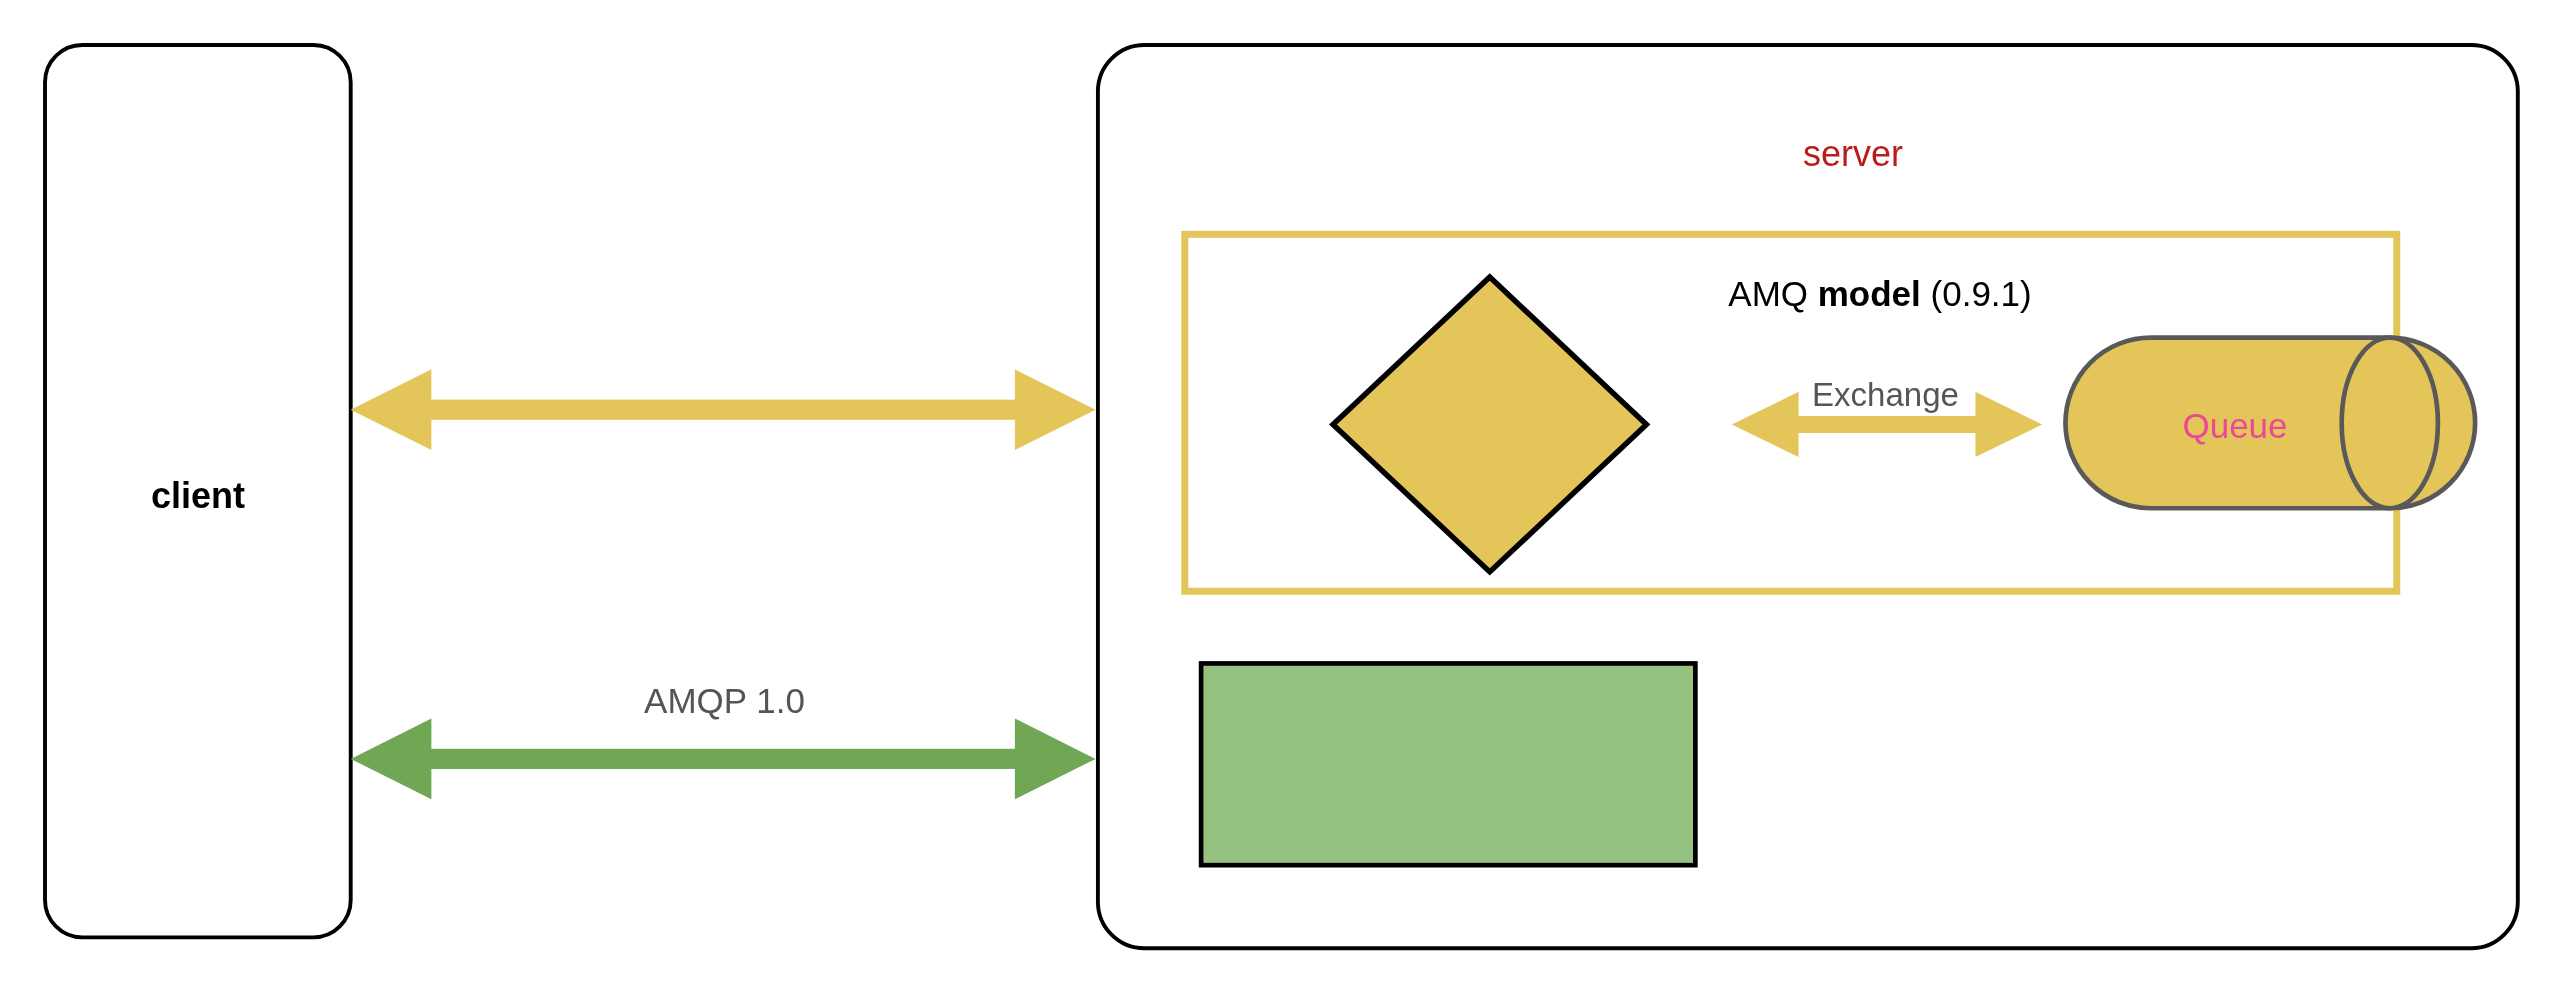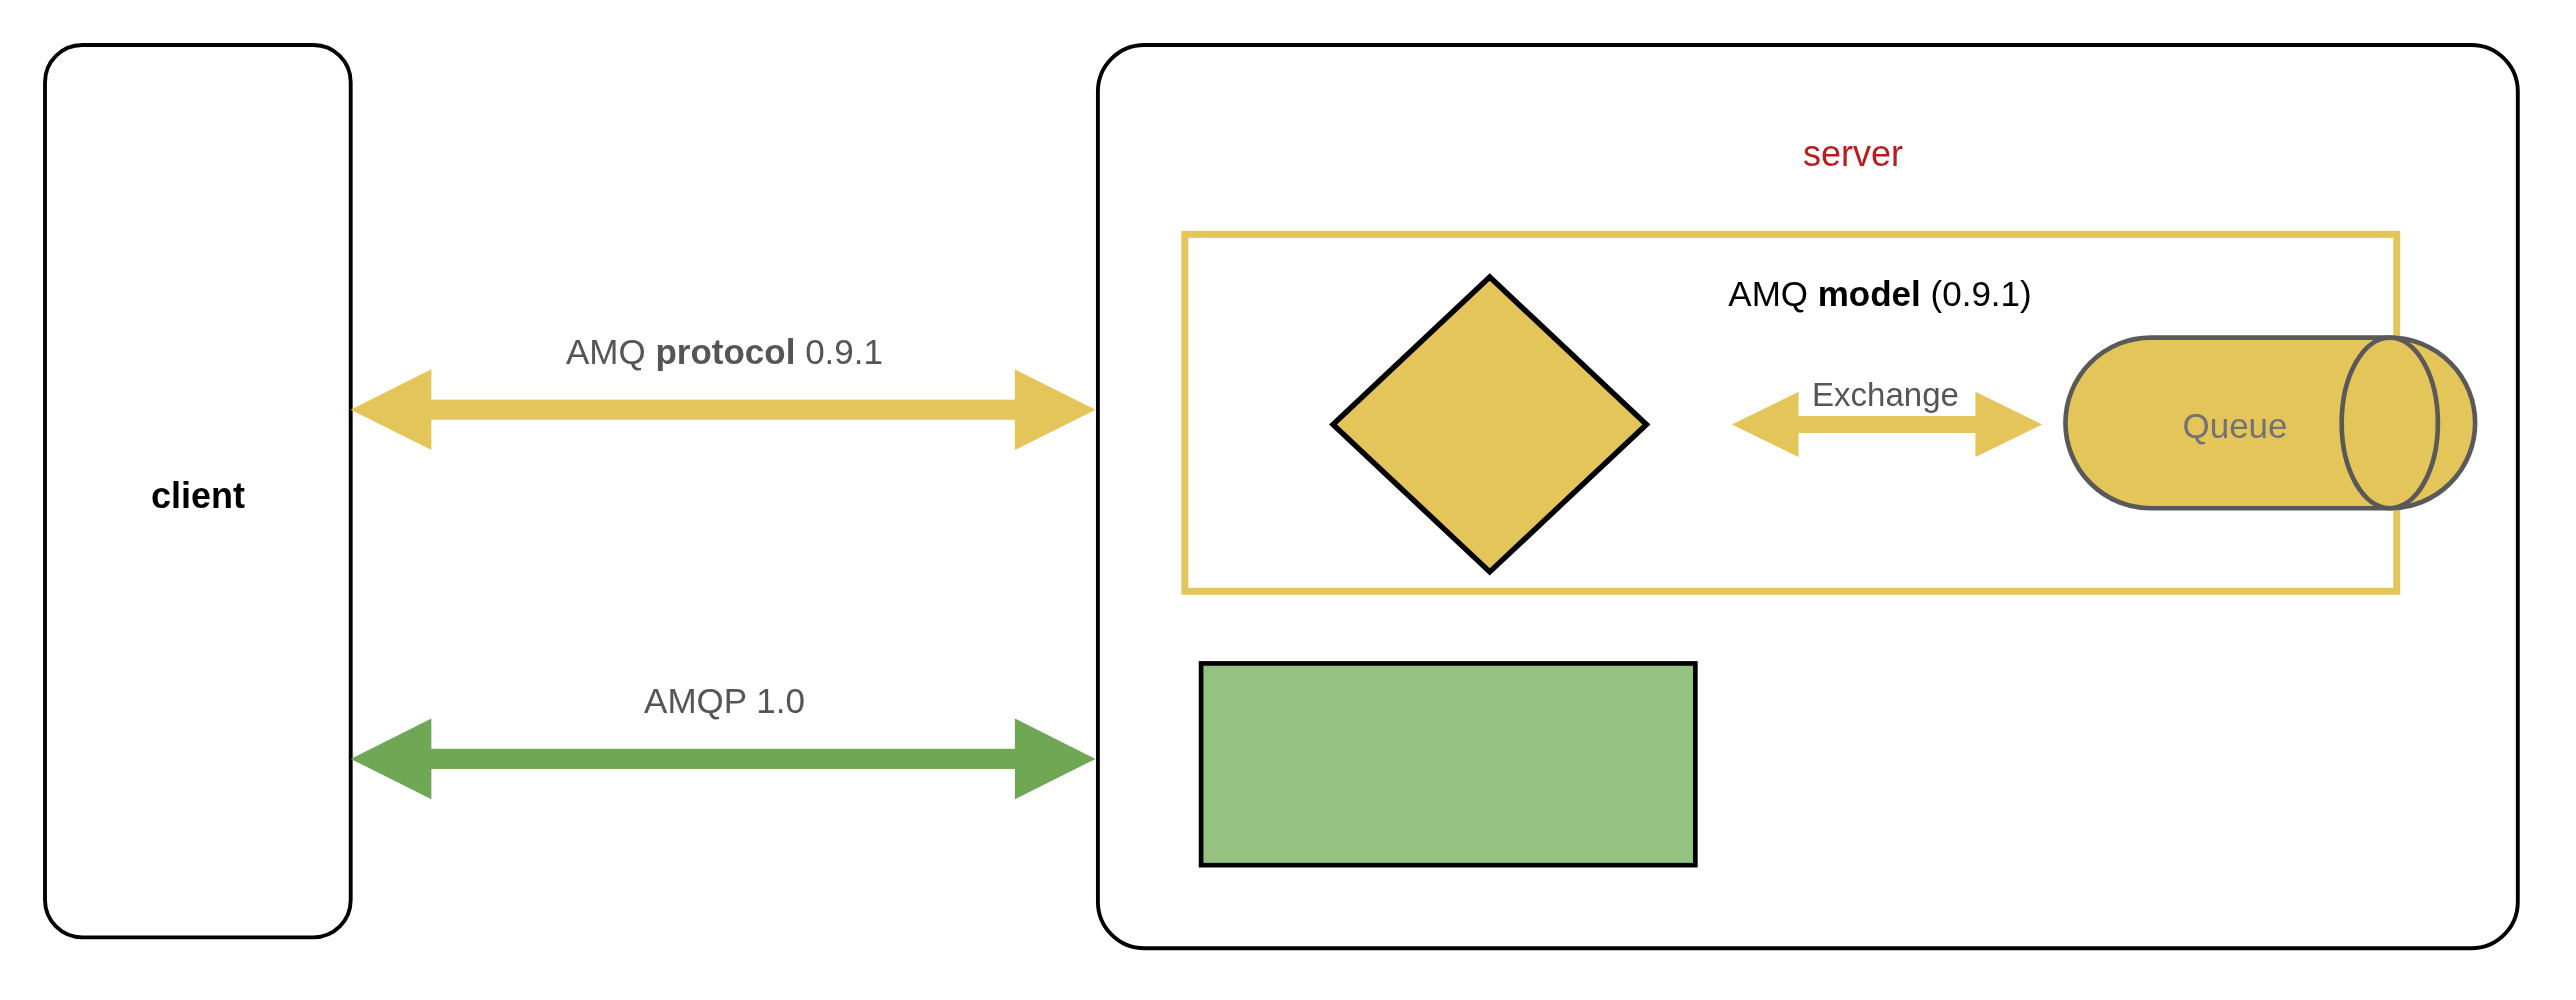--- a/index.html
+++ b/index.html
@@ -59,21 +59,21 @@
     text-align: center;
     font-size: 35px;
     color: #000000;
   }
   .lbl-queue {
     left: 2072px;
     top: 405px;
     width: 326px;
     text-align: center;
     font-size: 35px;
-    color: #737373;
+    color: #ec4899;
   }
   .lbl-binding {
     left: 1746px;
     top: 376px;
     width: 279px;
     text-align: center;
     font-size: 33px;
     color: #555555;
   }
   .lbl-amq-protocol {
@@ -148,19 +148,18 @@
 
   <div class="txt lbl-server">server</div>
 
   <div class="txt lbl-model"><span>AMQ </span><b>model</b><span> (0.9.1)</span></div>
 
 
   <div class="txt lbl-queue">Queue</div>
 
   <div class="txt lbl-binding">Exchange</div>
 
-  <div class="txt lbl-amq-protocol"><span>AMQ </span><b>protocol</b><span> 0.9.1</span></div>
 
   <div class="txt lbl-amqp10">AMQP 1.0</div>
 
 
 </div>
 
 
 </body></html>

